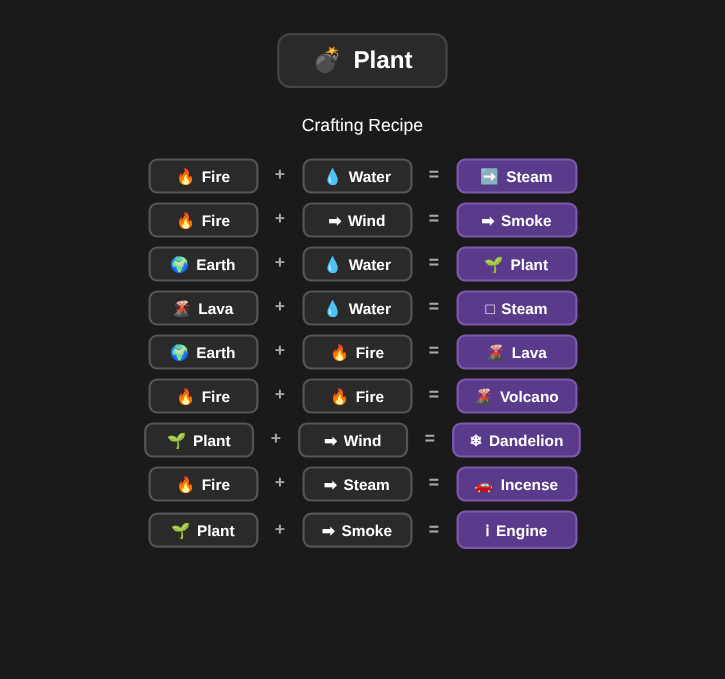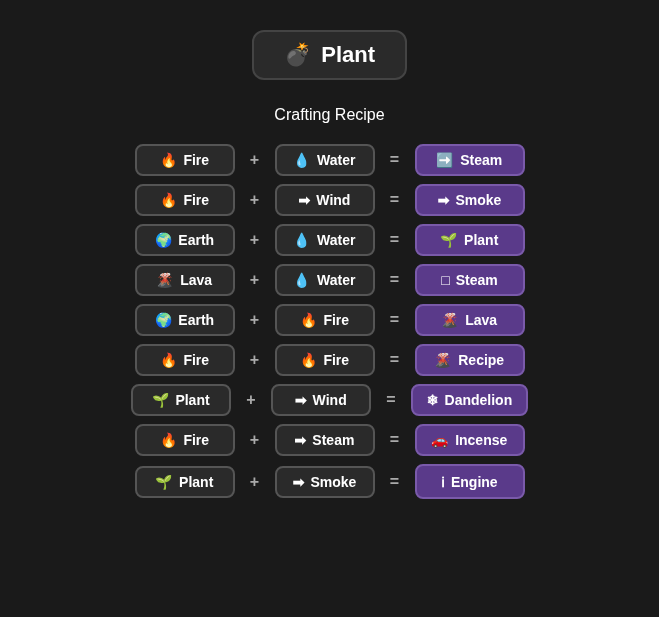--- a/index.html
+++ b/index.html
@@ -178,21 +178,21 @@
         <span>Fire</span>
       </div>
       <div class="operator">+</div>
       <div class="element-btn">
         <span>🔥</span>
         <span>Fire</span>
       </div>
       <div class="operator">=</div>
       <div class="result-btn">
         <span>🌋</span>
-        <span>Recipe</span>
+        <span>Volcano</span>
       </div>
     </div>
     <div class="recipe-row">
       <div class="element-btn">
         <span>🌱</span>
         <span>Plant</span>
       </div>
       <div class="operator">+</div>
       <div class="element-btn">
         <span>➡</span>

